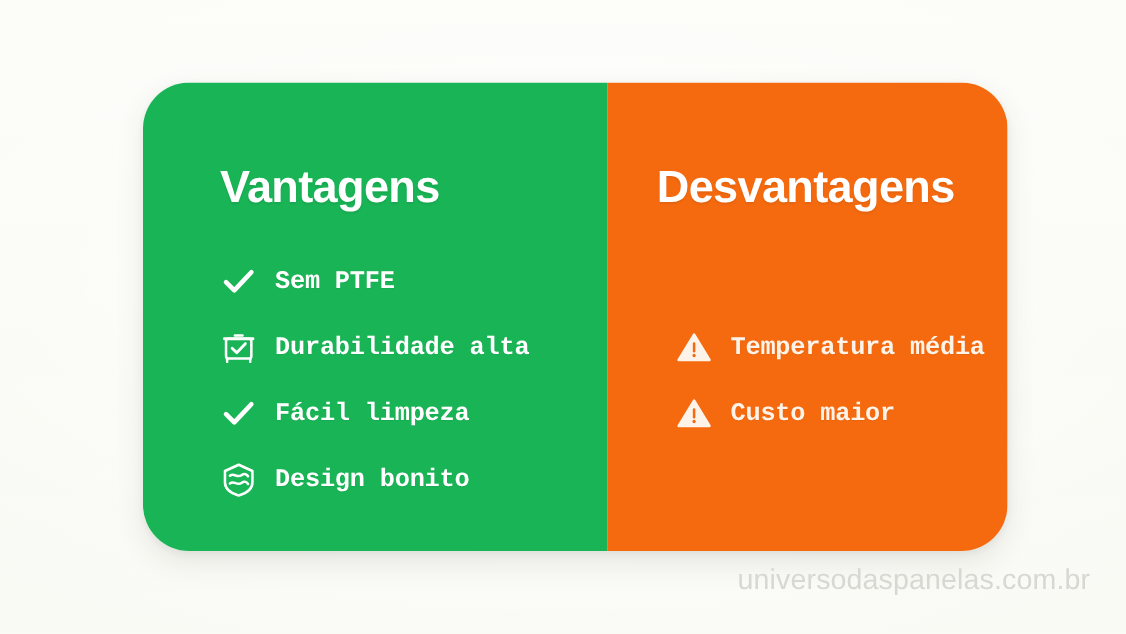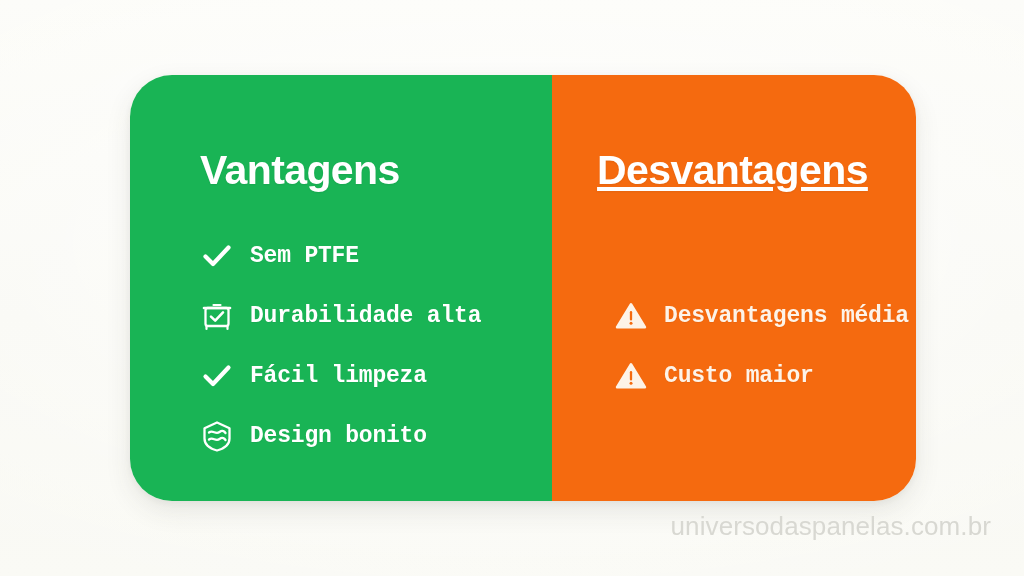--- a/index.html
+++ b/index.html
@@ -76,21 +76,20 @@
     line-height: 1;
     text-shadow: 0 1px 2px rgba(0,0,0,0.07);
   }
   .panel-pros .panel-title {
     left: 70px;
     top: 75px;
   }
   .panel-cons .panel-title {
     left: 45px;
     top: 75px;
-    text-decoration: underline;
   }
 
   
   .items {
     position: absolute;
     left: 0;
     right: 16px;
     font-family: Liberation Mono, monospace;
   }
   .panel-pros .items { top: 151px; left: 70px; }
@@ -211,21 +210,21 @@
       <div class="items">
 
         <div class="item">
           <span class="item-icon">
             <svg viewBox="0 0 34 34" fill="none" xmlns="http://www.w3.org/2000/svg">
               <path d="M17 5.2 L31 28.2 H3 Z" fill="currentColor" stroke="currentColor" stroke-width="2.4" stroke-linejoin="round"></path>
               <path d="M17 13.2 V20.4" stroke="#f56a0f" stroke-width="2.3" stroke-linecap="round"></path>
               <circle cx="17" cy="24.2" r="1.5" fill="#f56a0f"></circle>
             </svg>
           </span>
-          <span class="item-label">Desvantagens média</span>
+          <span class="item-label">Temperatura média</span>
         </div>
 
         <div class="item">
           <span class="item-icon">
             <svg viewBox="0 0 34 34" fill="none" xmlns="http://www.w3.org/2000/svg">
               <path d="M17 5.2 L31 28.2 H3 Z" fill="currentColor" stroke="currentColor" stroke-width="2.4" stroke-linejoin="round"></path>
               <path d="M17 13.2 V20.4" stroke="#f56a0f" stroke-width="2.3" stroke-linecap="round"></path>
               <circle cx="17" cy="24.2" r="1.5" fill="#f56a0f"></circle>
             </svg>
           </span>

